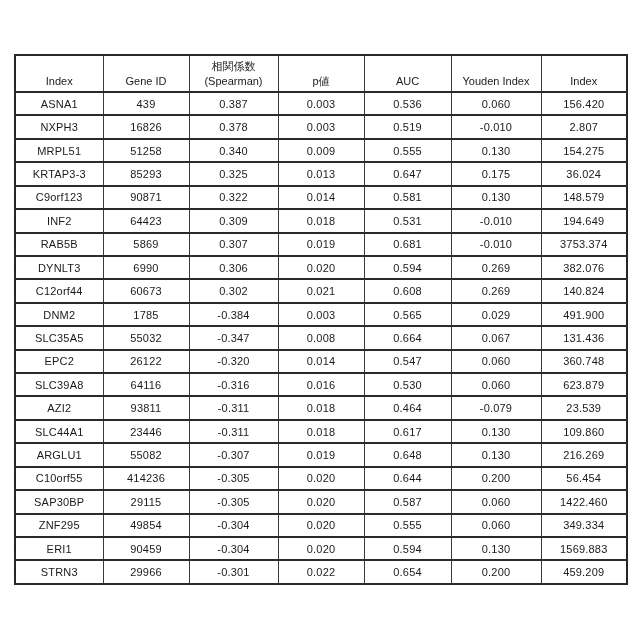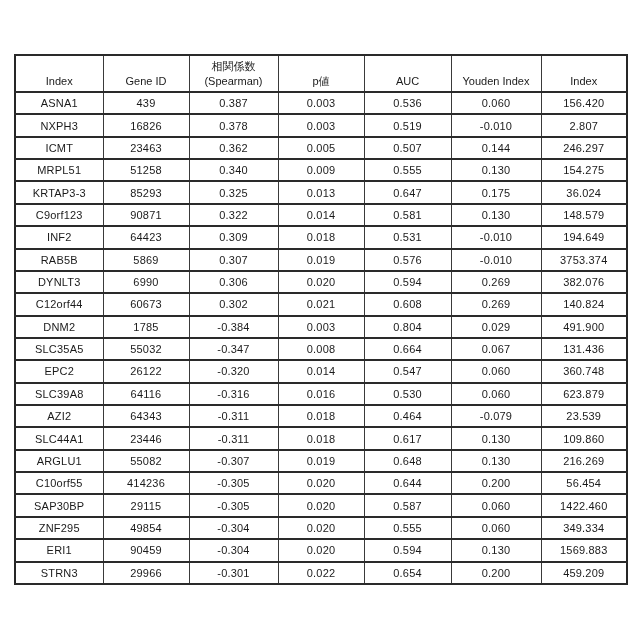--- a/index.html
+++ b/index.html
@@ -93,29 +93,20 @@
         <tr>
           <td>NXPH3</td>
           <td>16826</td>
           <td>0.378</td>
           <td>0.003</td>
           <td>0.519</td>
           <td>-0.010</td>
           <td>2.807</td>
         </tr>
         <tr>
-          <td>ICMT</td>
-          <td>23463</td>
-          <td>0.362</td>
-          <td>0.005</td>
-          <td>0.507</td>
-          <td>0.144</td>
-          <td>246.297</td>
-        </tr>
-        <tr>
           <td>MRPL51</td>
           <td>51258</td>
           <td>0.340</td>
           <td>0.009</td>
           <td>0.555</td>
           <td>0.130</td>
           <td>154.275</td>
         </tr>
         <tr>
           <td>KRTAP3-3</td>
@@ -142,21 +133,21 @@
           <td>0.018</td>
           <td>0.531</td>
           <td>-0.010</td>
           <td>194.649</td>
         </tr>
         <tr>
           <td>RAB5B</td>
           <td>5869</td>
           <td>0.307</td>
           <td>0.019</td>
-          <td>0.576</td>
+          <td>0.681</td>
           <td>-0.010</td>
           <td>3753.374</td>
         </tr>
         <tr>
           <td>DYNLT3</td>
           <td>6990</td>
           <td>0.306</td>
           <td>0.020</td>
           <td>0.594</td>
           <td>0.269</td>
@@ -169,21 +160,21 @@
           <td>0.021</td>
           <td>0.608</td>
           <td>0.269</td>
           <td>140.824</td>
         </tr>
         <tr>
           <td>DNM2</td>
           <td>1785</td>
           <td>-0.384</td>
           <td>0.003</td>
-          <td>0.804</td>
+          <td>0.565</td>
           <td>0.029</td>
           <td>491.900</td>
         </tr>
         <tr>
           <td>SLC35A5</td>
           <td>55032</td>
           <td>-0.347</td>
           <td>0.008</td>
           <td>0.664</td>
           <td>0.067</td>
@@ -202,21 +193,21 @@
           <td>SLC39A8</td>
           <td>64116</td>
           <td>-0.316</td>
           <td>0.016</td>
           <td>0.530</td>
           <td>0.060</td>
           <td>623.879</td>
         </tr>
         <tr>
           <td>AZI2</td>
-          <td>64343</td>
+          <td>93811</td>
           <td>-0.311</td>
           <td>0.018</td>
           <td>0.464</td>
           <td>-0.079</td>
           <td>23.539</td>
         </tr>
         <tr>
           <td>SLC44A1</td>
           <td>23446</td>
           <td>-0.311</td>

